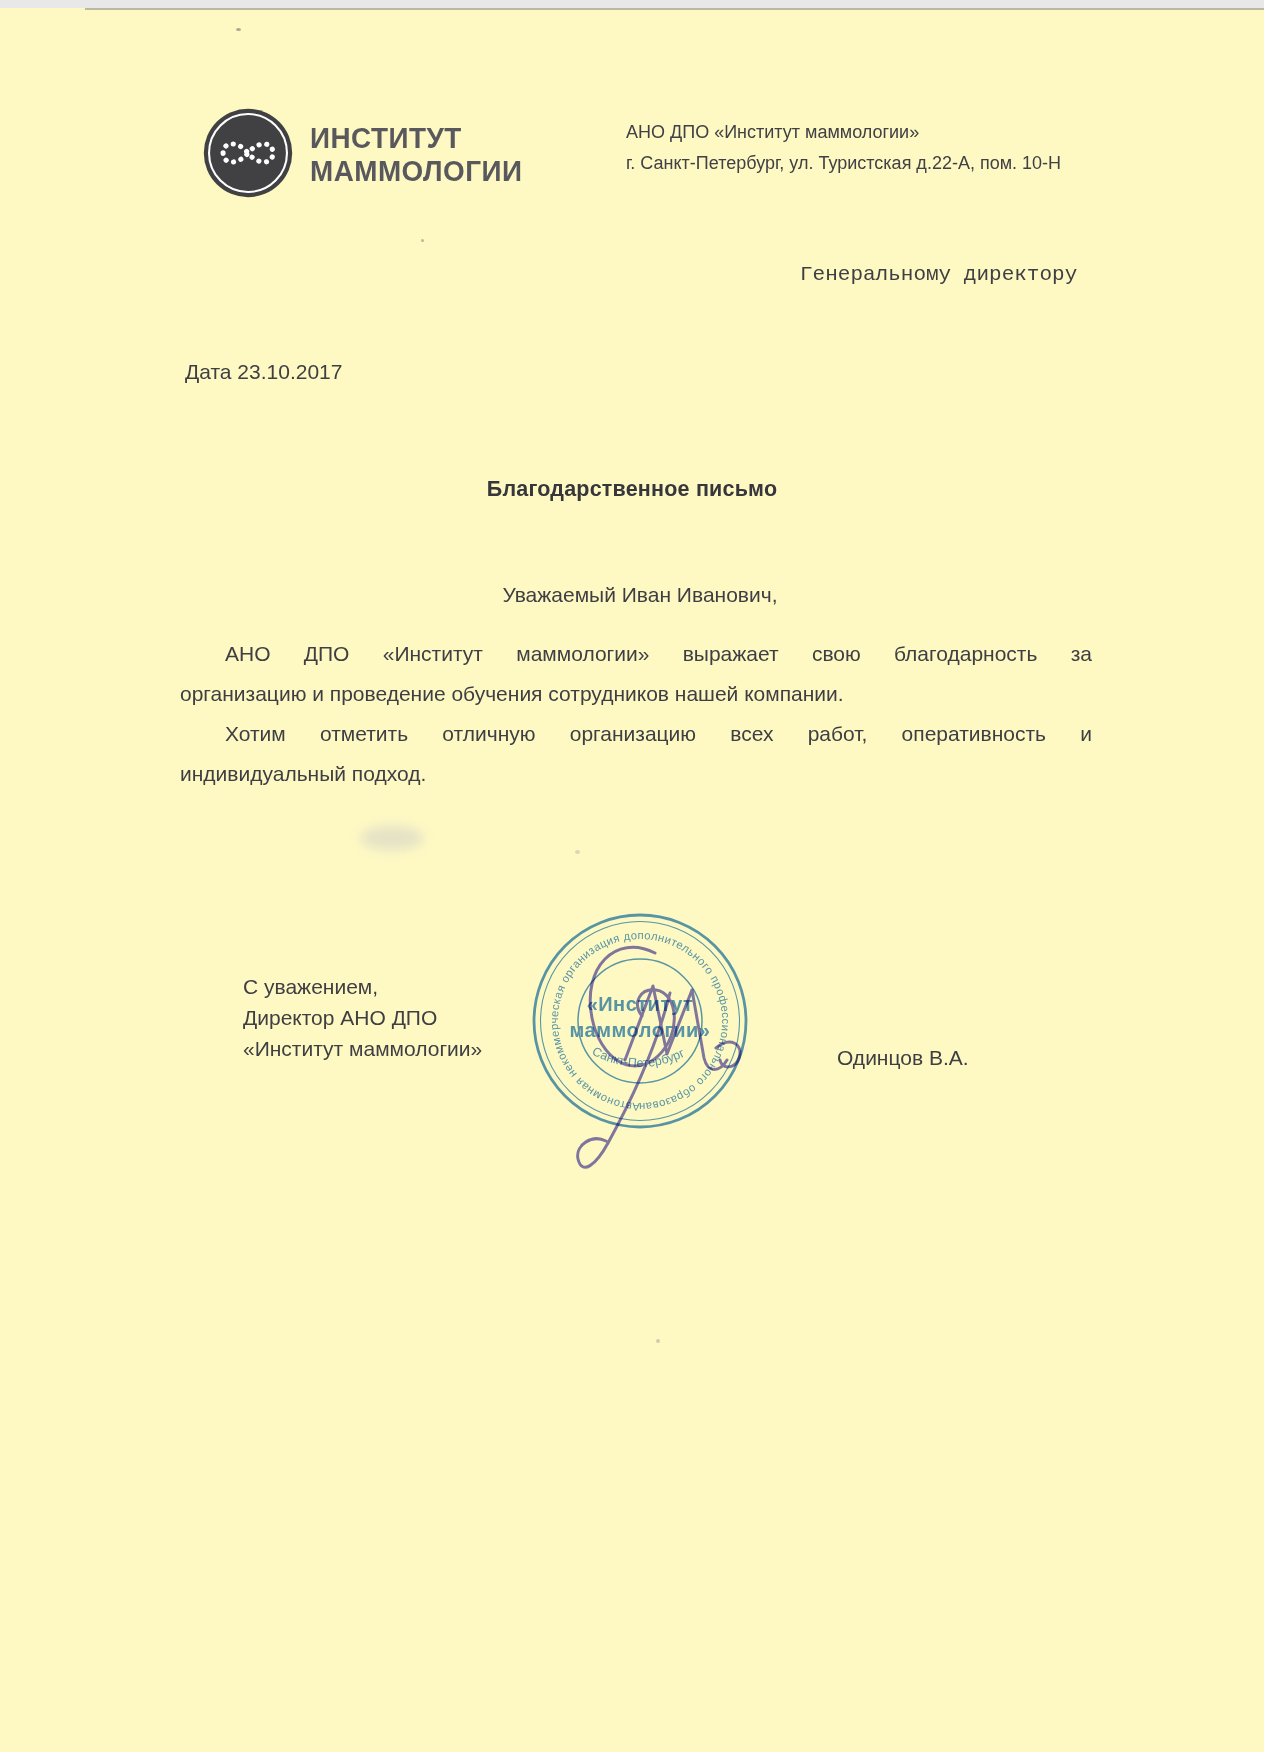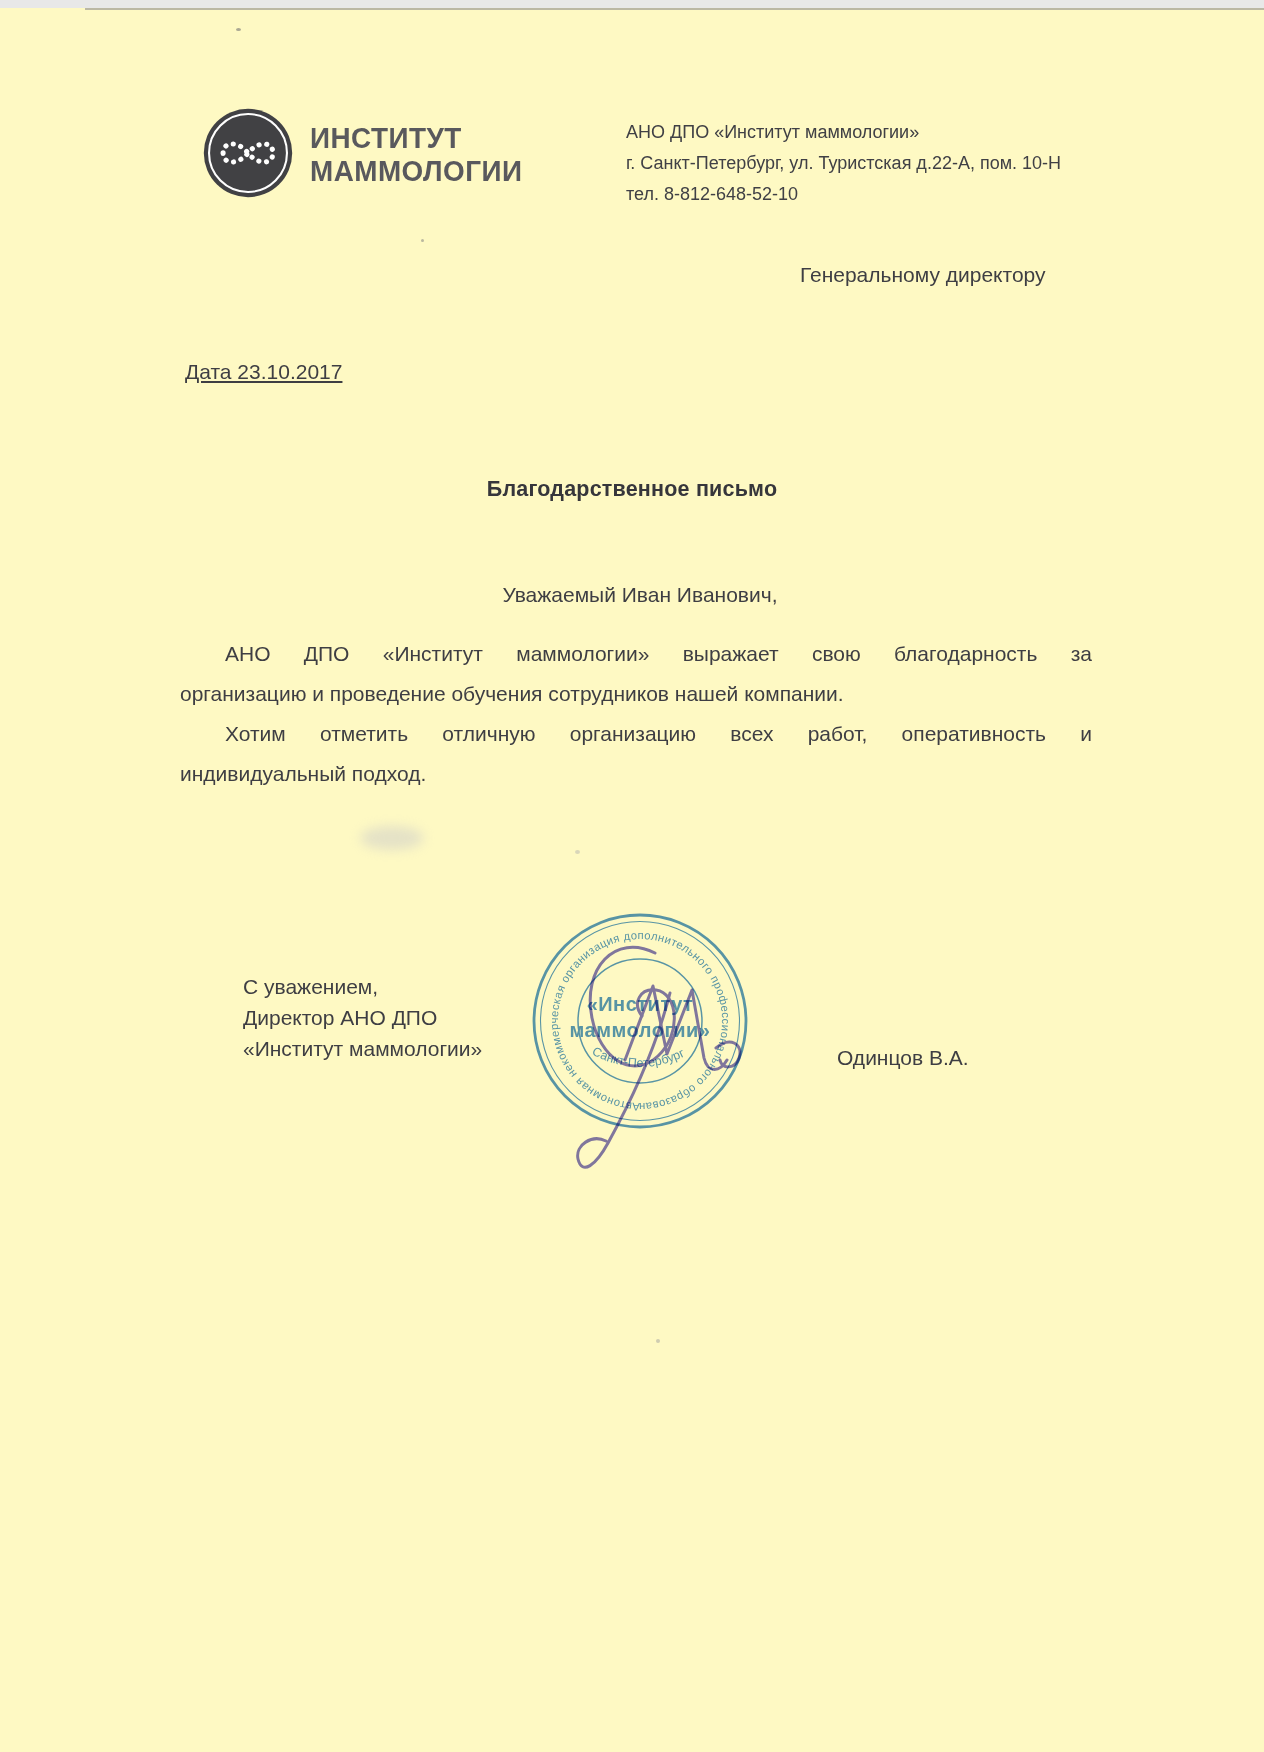--- a/index.html
+++ b/index.html
@@ -24,22 +24,22 @@
   
   .logo-mark{position:absolute;left:203px;top:100px;width:90px;height:90px;}
   .logo-text{
     position:absolute;left:310px;top:114px;
     font-size:29px;line-height:33px;font-weight:600;
     color:#59595d;letter-spacing:.5px;
     transform:scaleX(.96);transform-origin:left top;
   }
   .org-block{position:absolute;left:626px;top:109px;font-size:18px;line-height:31px;color:#404045;}
 
-  .addressee{position:absolute;left:800px;top:248px;font-size:21px;line-height:38px;color:#3e3e43;}
-  .date{position:absolute;left:185px;top:352px;font-size:21px;color:#3e3e43;text-decoration:underline;}
+  .addressee{position:absolute;left:800px;top:248px;font-size:21px;line-height:38px;color:#3e3e43;font-family:Liberation Mono, monospace;}
+  .date{position:absolute;left:185px;top:352px;font-size:21px;color:#3e3e43;}
 
   .title{
     position:absolute;left:0;top:469px;width:1264px;margin:0;
     text-align:center;font-size:21.5px;font-weight:bold;color:#36363b;letter-spacing:.2px;
   }
   .salutation{position:absolute;left:0;top:575px;width:1264px;text-align:center;font-size:21px;padding-left:8px;}
 
   .body-text{position:absolute;left:180px;top:626px;width:912px;font-size:21px;color:#3e3e43;}
   .body-text .line{height:40px;line-height:40px;white-space:normal;}
   .line.justify-full{text-align:justify;text-align-last:justify;}
@@ -69,21 +69,20 @@
     <path d="M 25 56 C 25 41, 44 41, 56 56 C 68 71, 87 71, 87 56 C 87 41, 68 41, 56 56 C 44 71, 25 71, 25 56 Z" fill="none" stroke="#fefefe" stroke-width="6.4" stroke-dasharray="0.1 9.6" stroke-linecap="round"></path>
   </svg>
   <div class="logo-text">
     <div>ИНСТИТУТ</div>
     <div>МАММОЛОГИИ</div>
   </div>
 
   <div class="org-block">
     <div>АНО ДПО «Институт маммологии»</div>
     <div>г. Санкт-Петербург, ул. Туристская д.22-А, пом. 10-Н</div>
-    <div>тел. 8-812-648-52-10</div>
   </div>
 
   <div class="addressee">
     <div>Генеральному директору</div>
   </div>
 
   <div class="date">Дата 23.10.2017</div>
 
   <h1 class="title">Благодарственное письмо</h1>
 

